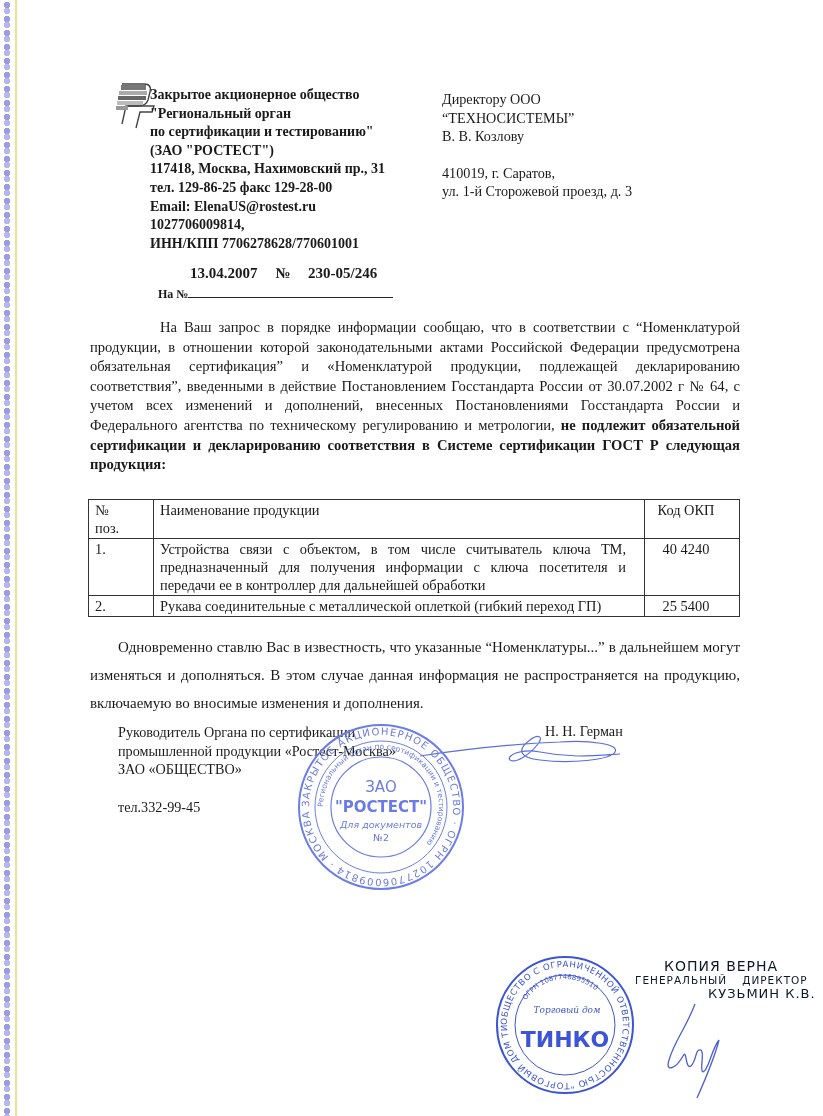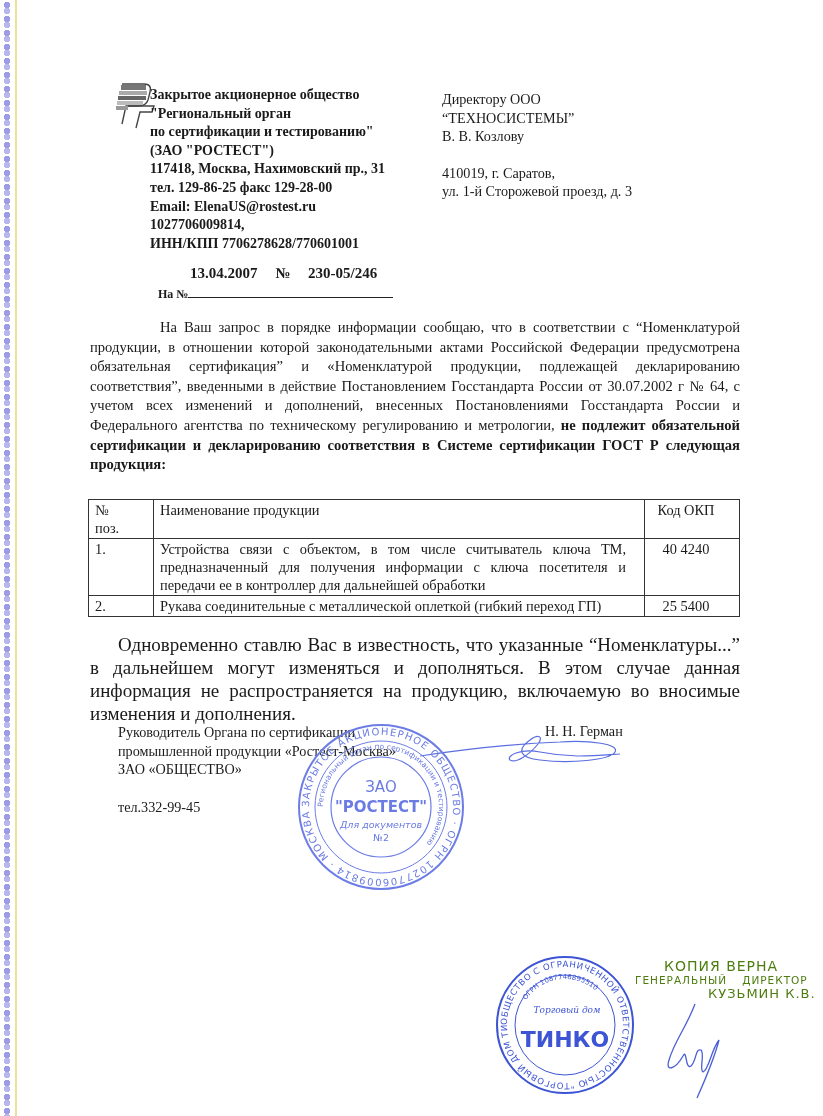--- a/index.html
+++ b/index.html
@@ -51,34 +51,34 @@
 
   
   .tbl { left:88px; top:499px; width:652px; border-collapse:collapse; font-size:14.4px; line-height:18px; }
   .tbl td { border:1px solid #333; vertical-align:top; padding:1px 18px 1px 6px; }
   .tbl td.num { width:40px; }
   .tbl td.code { width:70px; text-align:center; }
   .tbl td.name { text-align:justify; }
 
   .para2 {
     left:90px; top:633px; width:650px;
-    font-size:19px; line-height:23px; text-align:justify;
+    font-size:15px; line-height:28px; text-align:justify;
   }
   .para2 .indent { display:inline-block; width:28px; }
 
   
   .signer { left:118px; top:723px; font-size:14.2px; line-height:18.6px; }
   .signer div { white-space:nowrap; }
   .signer .gap { height:19px; }
   .sig-name { left:545px; top:723px; font-size:14.2px; white-space:nowrap; }
 
   
   .stamp1 { left:296px; top:722px; width:170px; height:170px; }
   .stamp2 { left:495px; top:955px; width:140px; height:140px; }
-  .copy-note { left:660px; top:958px; color:#4d7c0f; font-family:"DejaVu Sans", sans-serif; letter-spacing:1px; }
+  .copy-note { left:660px; top:958px; color:#0f172a; font-family:"DejaVu Sans", sans-serif; letter-spacing:1px; }
   .copy-note .l1 { font-size:14px; margin-left:4px; }
   .copy-note .l2 { font-size:10.5px; margin-left:-25px; }
   .copy-note .l2 span:last-child { margin-left:15px; }
   .copy-note .l3 { font-size:13px; margin-left:48px;text-align:right; }
   .sig2 { left:655px; top:1000px; width:80px; height:100px; }
   .sig1 { left:420px; top:730px; width:200px; height:50px; }
 </style>
 </head>
 <body>
 

